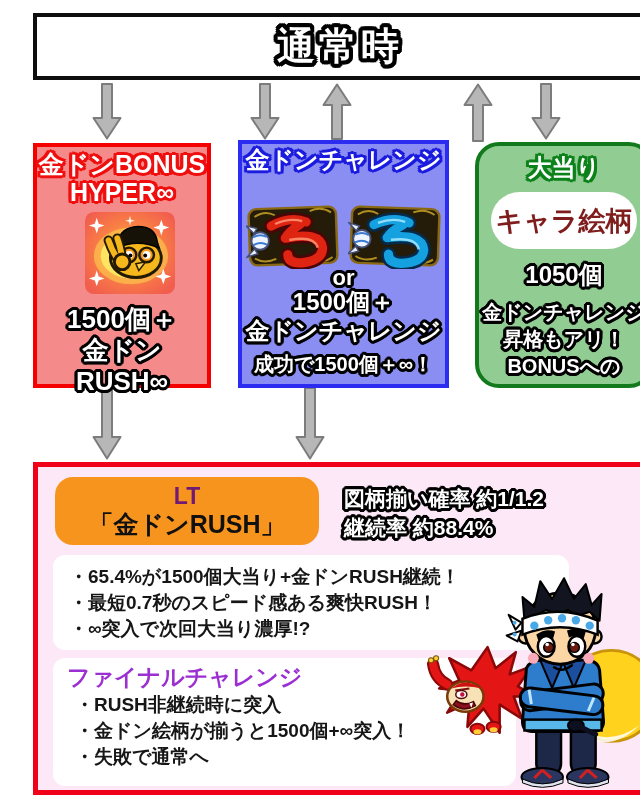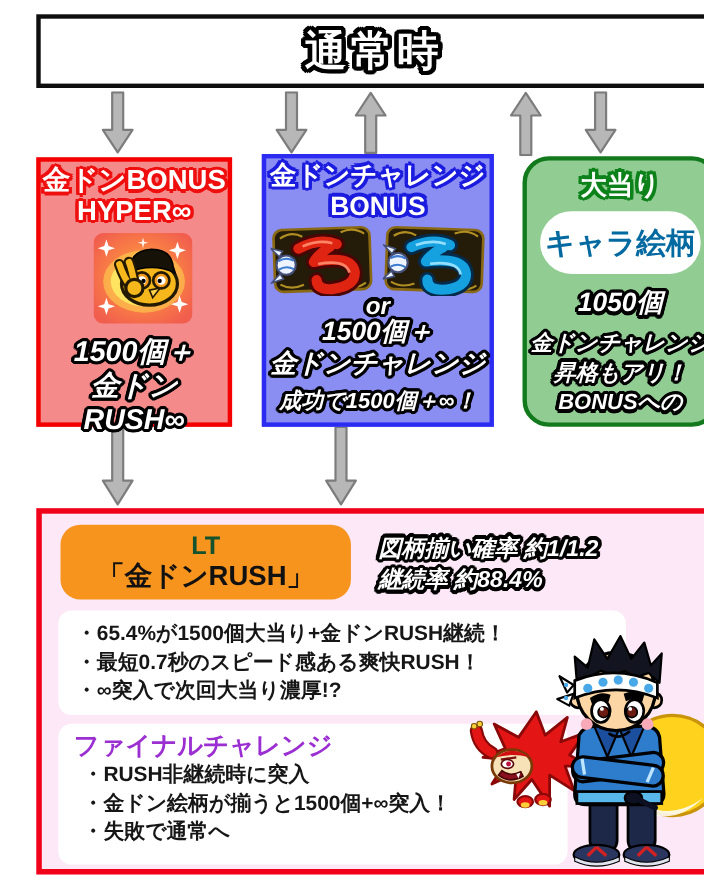--- a/index.html
+++ b/index.html
@@ -8,21 +8,21 @@
   #stage { position:relative; width:640px; height:801px; background:#fff; overflow:hidden; }
 
   .abs { position:absolute;margin-left:20px; }
 
   
   .tw { color:#fff; font-weight:bold; }
   .ol-k { text-shadow:
     -3px 0 0 #000, 3px 0 0 #000, 0 -3px 0 #000, 0 3px 0 #000,
     -2px -2px 0 #000, 2px -2px 0 #000, -2px 2px 0 #000, 2px 2px 0 #000,
     -3px -1px 0 #000, 3px -1px 0 #000, -3px 1px 0 #000, 3px 1px 0 #000,
-    -1px -3px 0 #000, 1px -3px 0 #000, -1px 3px 0 #000, 1px 3px 0 #000; font-style: italic; }
+    -1px -3px 0 #000, 1px -3px 0 #000, -1px 3px 0 #000, 1px 3px 0 #000; }
   .ol-k-lg { text-shadow:
     -4px 0 0 #000, 4px 0 0 #000, 0 -4px 0 #000, 0 4px 0 #000,
     -3px -3px 0 #000, 3px -3px 0 #000, -3px 3px 0 #000, 3px 3px 0 #000,
     -4px -2px 0 #000, 4px -2px 0 #000, -4px 2px 0 #000, 4px 2px 0 #000,
     -2px -4px 0 #000, 2px -4px 0 #000, -2px 4px 0 #000, 2px 4px 0 #000; }
   .ol-r { text-shadow:
     -3px 0 0 #ef0f0f, 3px 0 0 #ef0f0f, 0 -3px 0 #ef0f0f, 0 3px 0 #ef0f0f,
     -2px -2px 0 #ef0f0f, 2px -2px 0 #ef0f0f, -2px 2px 0 #ef0f0f, 2px 2px 0 #ef0f0f,
     -3px -2px 0 #ef0f0f, 3px -2px 0 #ef0f0f, -3px 2px 0 #ef0f0f, 3px 2px 0 #ef0f0f; }
   .ol-b { text-shadow:
@@ -51,33 +51,33 @@
 
   .box-blue .title  { position:absolute; left:0; right:0; top:2px;  font-size:24px; line-height:28px; }
   .emblem-row { position:absolute; left:0; right:0; top:59px; display:flex; justify-content:center; gap:8px; }
   .box-blue .or     { position:absolute; left:0; right:0; top:121px; font-size:22px; }
   .box-blue .payout { position:absolute; left:0; right:0; top:143px; font-size:24px; line-height:29px; }
   .box-blue .note   { position:absolute; left:0; right:0; top:207px; font-size:20px; }
 
   .box-green .title { position:absolute; left:0; right:0; top:6px; font-size:24px; }
   .pill { position:absolute; left:12px; top:46px; width:146px; height:57px; background:#fff;
     border-radius:29px; display:flex; align-items:center; justify-content:center; }
-  .pill .t { color:#0369a1; font-size:27px; font-weight:bold; }
+  .pill .t { color:#7f1d1d; font-size:27px; font-weight:bold; }
   .box-green .count { position:absolute; left:0; right:0; top:113px; font-size:24px; }
   .box-green .note  { position:absolute; left:0; right:0; top:153px; font-size:20px; line-height:27px; }
 
   
   .arrow { position:absolute; }
   .arrow path { fill:#b7b7b7; stroke:#7c7c7c; stroke-width:2; stroke-linejoin:round; }
 
   
   .lt-box { left:13px; top:462px; width:614px; height:333px; border:5px solid #f1001a; background:#fce8f6; }
   .lt-badge { position:absolute; left:17px; top:10px; width:264px; height:68px; background:#f7941e;
     border-radius:18px; display:flex; flex-direction:column; align-items:center; justify-content:center; }
-  .lt-badge .l1 { font-size:23px; font-weight:bold; color:#14532d; line-height:26px; }
+  .lt-badge .l1 { font-size:23px; font-weight:bold; color:#701a75; line-height:26px; }
   .lt-badge .l2 { font-size:25px; font-weight:bold; color:#111; line-height:30px; }
   .lt-stats { position:absolute; left:306px; top:17px; font-size:21px; line-height:29px; text-align:left; }
   .white-card { position:absolute; background:#fff; border-radius:12px; z-index:1; }
   .card-1 { left:15px; top:88px; width:516px; height:95px; padding:9px 8px 11px 16px; }
   .card-2 { left:15px; top:191px; width:463px; height:128px; padding:5px 8px 0 14px; }
   .feat { font-size:19px; font-weight:bold; color:#161616; line-height:26px; text-align:left; white-space:nowrap; }
   .fc-title { font-size:23px; font-weight:bold; color:#9b2fd2; line-height:29px; text-align:left; }
   .card-2 .feat { padding-left:8px; }
   .phoenix-wrap { position:absolute; left:387px; top:177px; width:113px; height:96px; z-index:2; }
   .boy-wrap { position:absolute; left:437px; top:106px; width:178px; height:224px; z-index:3; }
@@ -154,21 +154,20 @@
     </div>
     <div class="payout tw ol-k">
       <div>1500個＋</div>
       <div>金ドンRUSH∞</div>
     </div>
   </div>
 
   <div class="abs cbox box-blue">
     <div class="title tw ol-b">
       <div>金ドンチャレンジ</div>
-      <div>BONUS</div>
     </div>
     <div class="emblem-row">
       <svg width="94" height="66" viewBox="0 0 96 68">
         <g transform="rotate(-2 48 34)">
           <rect x="3" y="5" width="90" height="58" rx="8" fill="#241c08" stroke="#8a6915" stroke-width="2.5"></rect>
           <path d="M9 13 Q20 6 30 12 M66 9 Q78 4 88 11 M8 56 Q18 62 30 57 M66 59 Q78 64 88 57" fill="none" stroke="#c9a227" stroke-width="2" opacity="0.85"></path>
           <path d="M26 23 Q46 13 62 20 M56 22 Q44 29 40 36 M40 36 Q76 30 78 47 Q78 60 56 62 Q42 62 42 53" fill="none" stroke="#4a0505" stroke-width="15" stroke-linecap="round"></path>
           <path d="M26 23 Q46 13 62 20 M56 22 Q44 29 40 36 M40 36 Q76 30 78 47 Q78 60 56 62 Q42 62 42 53" fill="none" stroke="#e02412" stroke-width="9.5" stroke-linecap="round"></path>
           <path d="M30 21 Q45 15 58 19 M44 38 Q70 34 73 47" fill="none" stroke="#ff9070" stroke-width="2.5" opacity="0.9"></path>
           <path d="M8 30 L0 22 L11 25 Z M8 46 L0 54 L11 51 Z" fill="#eef4ff" stroke="#44507a" stroke-width="1.5"></path>

